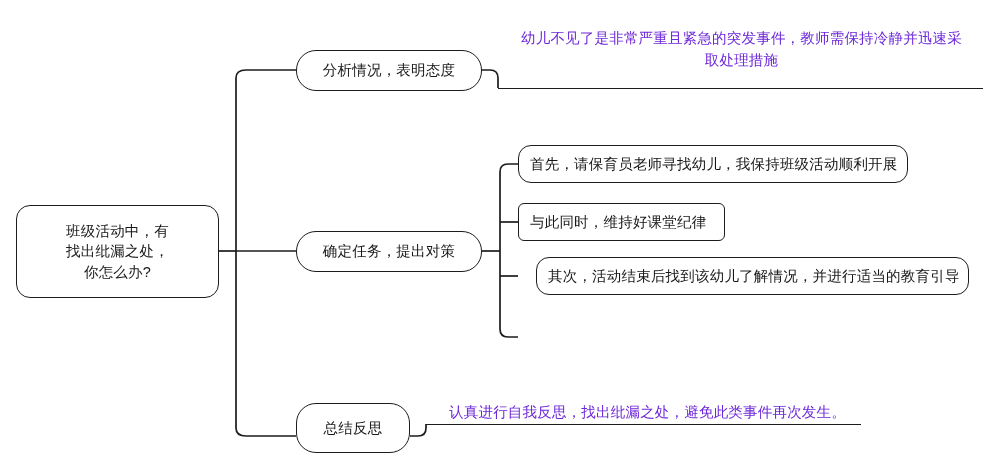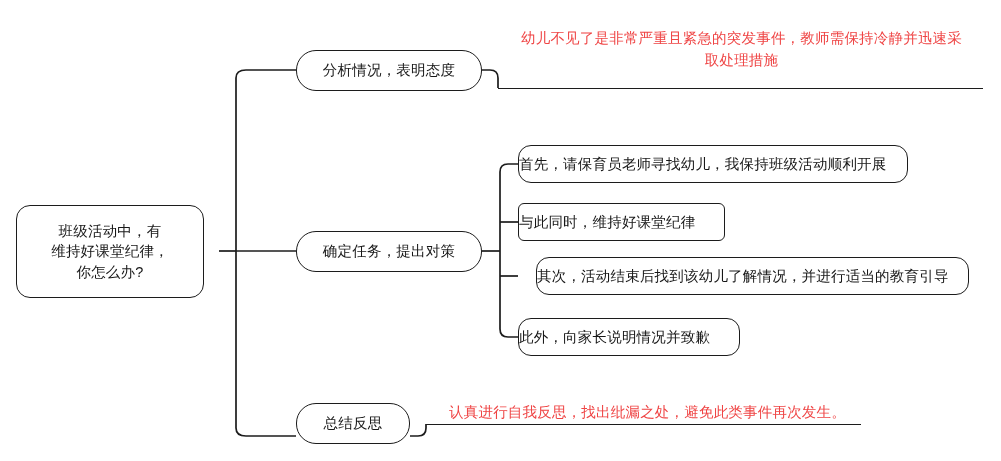--- a/index.html
+++ b/index.html
@@ -47,28 +47,29 @@
   .node-root {
     border-radius: 14px;
     white-space: normal;
     font-size: 14.5px;
   }
   .node-branch { font-size: 14.5px; }
   .node-leaf {
     font-size: 14.5px;
     border-radius: 13px;
     justify-content: flex-start;
+    padding-left: 11px;
     padding-right: 11px;
   }
   .plain-text {
     position: absolute;
     box-sizing: border-box;
     font-size: 14.5px;
     line-height: 1.52;
-    color: #ef4444;
+    color: #6d28d9;
     text-align: center;
     letter-spacing: 0.2px;
   }
   .underline-rule {
     position: absolute;
     height: 0;
     border-top: 1.7px solid #1c1c1c;
   }
 </style>
 </head>
@@ -97,46 +98,45 @@
       <path d="M 500 222 L 518 222"></path>
       <path d="M 500 276 L 518 276"></path>
       <path d="M 500 325 L 500 329 Q 500 337 508 337 L 518 337"></path>
 
       <path d="M 482 70 L 490 70 Q 498 70 498 78 L 498 88"></path>
 
       <path d="M 410 436 L 418 436 Q 426 436 426 428 L 426 424"></path>
     </g>
   </svg>
 
-  <div class="node node-root" style="left:16px; top:205px; width:188px; height:93px;">
+  <div class="node node-root" style="left:16px; top:205px; width:203px; height:93px;">
     <span style="display:block;">
       <span>班级活动中，有</span><br>
-      <span>维持好课堂纪律，</span><br>
+      <span>找出纰漏之处，</span><br>
       <span>你怎么办?</span>
     </span>
   </div>
 
   <div class="node node-branch" style="left:296px; top:50px; width:186px; height:41px;">分析情况，表明态度</div>
 
   <div class="plain-text" style="left:500px; top:27px; width:483px;">
     <span>幼儿不见了是非常严重且紧急的突发事件，教师需保持冷静并迅速采</span><br>
     <span>取处理措施</span>
   </div>
   <div class="underline-rule" style="left:498px; top:88px; width:485px;"></div>
 
   <div class="node node-branch" style="left:296px; top:231px; width:186px; height:41px;">确定任务，提出对策</div>
 
   <div class="node node-leaf" style="left:518px; top:145px; width:390px; height:38px;">首先，请保育员老师寻找幼儿，我保持班级活动顺利开展</div>
 
   <div class="node node-leaf" style="left:518px; top:203px; width:207px; height:38px;border-radius:6px;">与此同时，维持好课堂纪律</div>
 
   <div class="node node-leaf" style="left:536px; top:257px; width:433px; height:38px;">其次，活动结束后找到该幼儿了解情况，并进行适当的教育引导</div>
 
-  <div class="node node-leaf" style="left:518px; top:318px; width:222px; height:38px;">此外，向家长说明情况并致歉</div>
 
-  <div class="node node-branch" style="left:296px; top:403px; width:114px; height:41px;">总结反思</div>
+  <div class="node node-branch" style="left:296px; top:403px; width:114px; height:50px;">总结反思</div>
 
   <div class="plain-text" style="left:430px; top:401px; width:435px;">
     <span>认真进行自我反思，找出纰漏之处，避免此类事件再次发生。</span>
   </div>
   <div class="underline-rule" style="left:426px; top:424px; width:435px;"></div>
 
 </div>
 
 </body></html>

